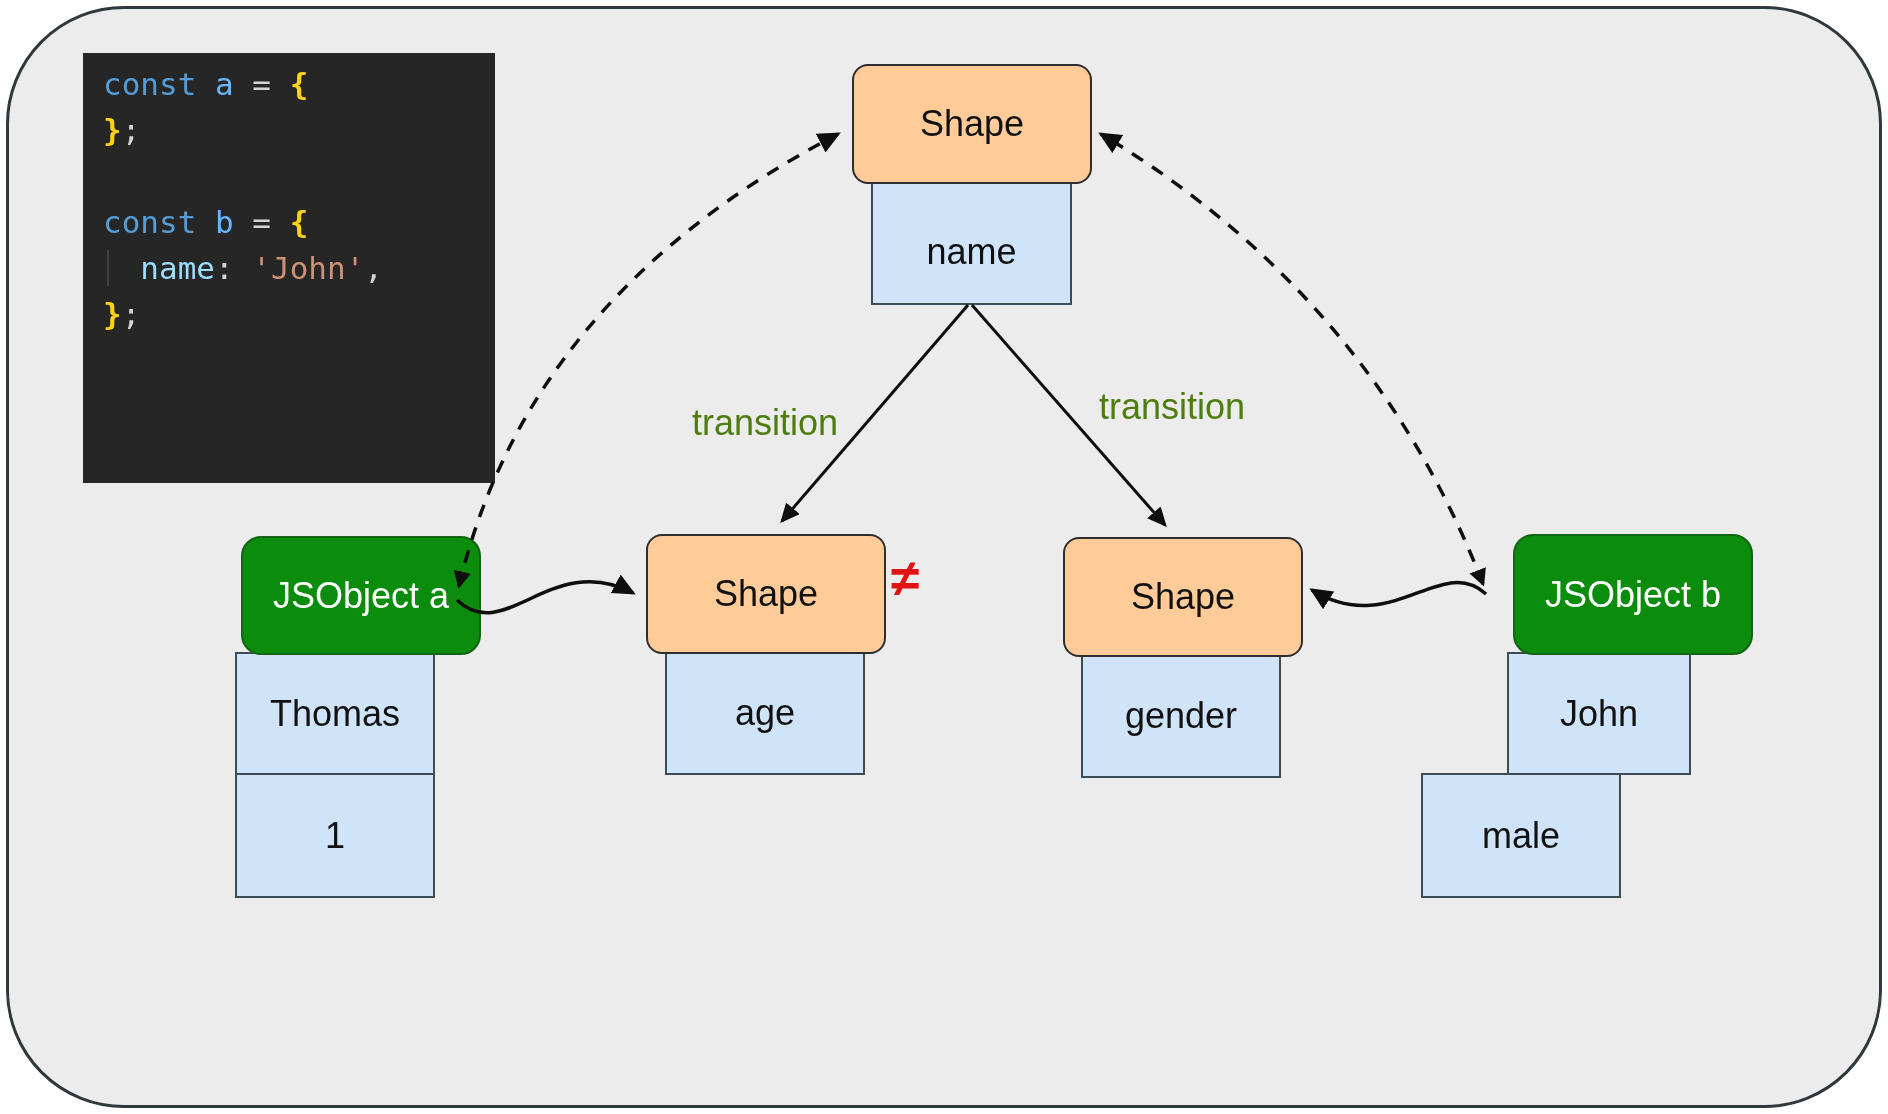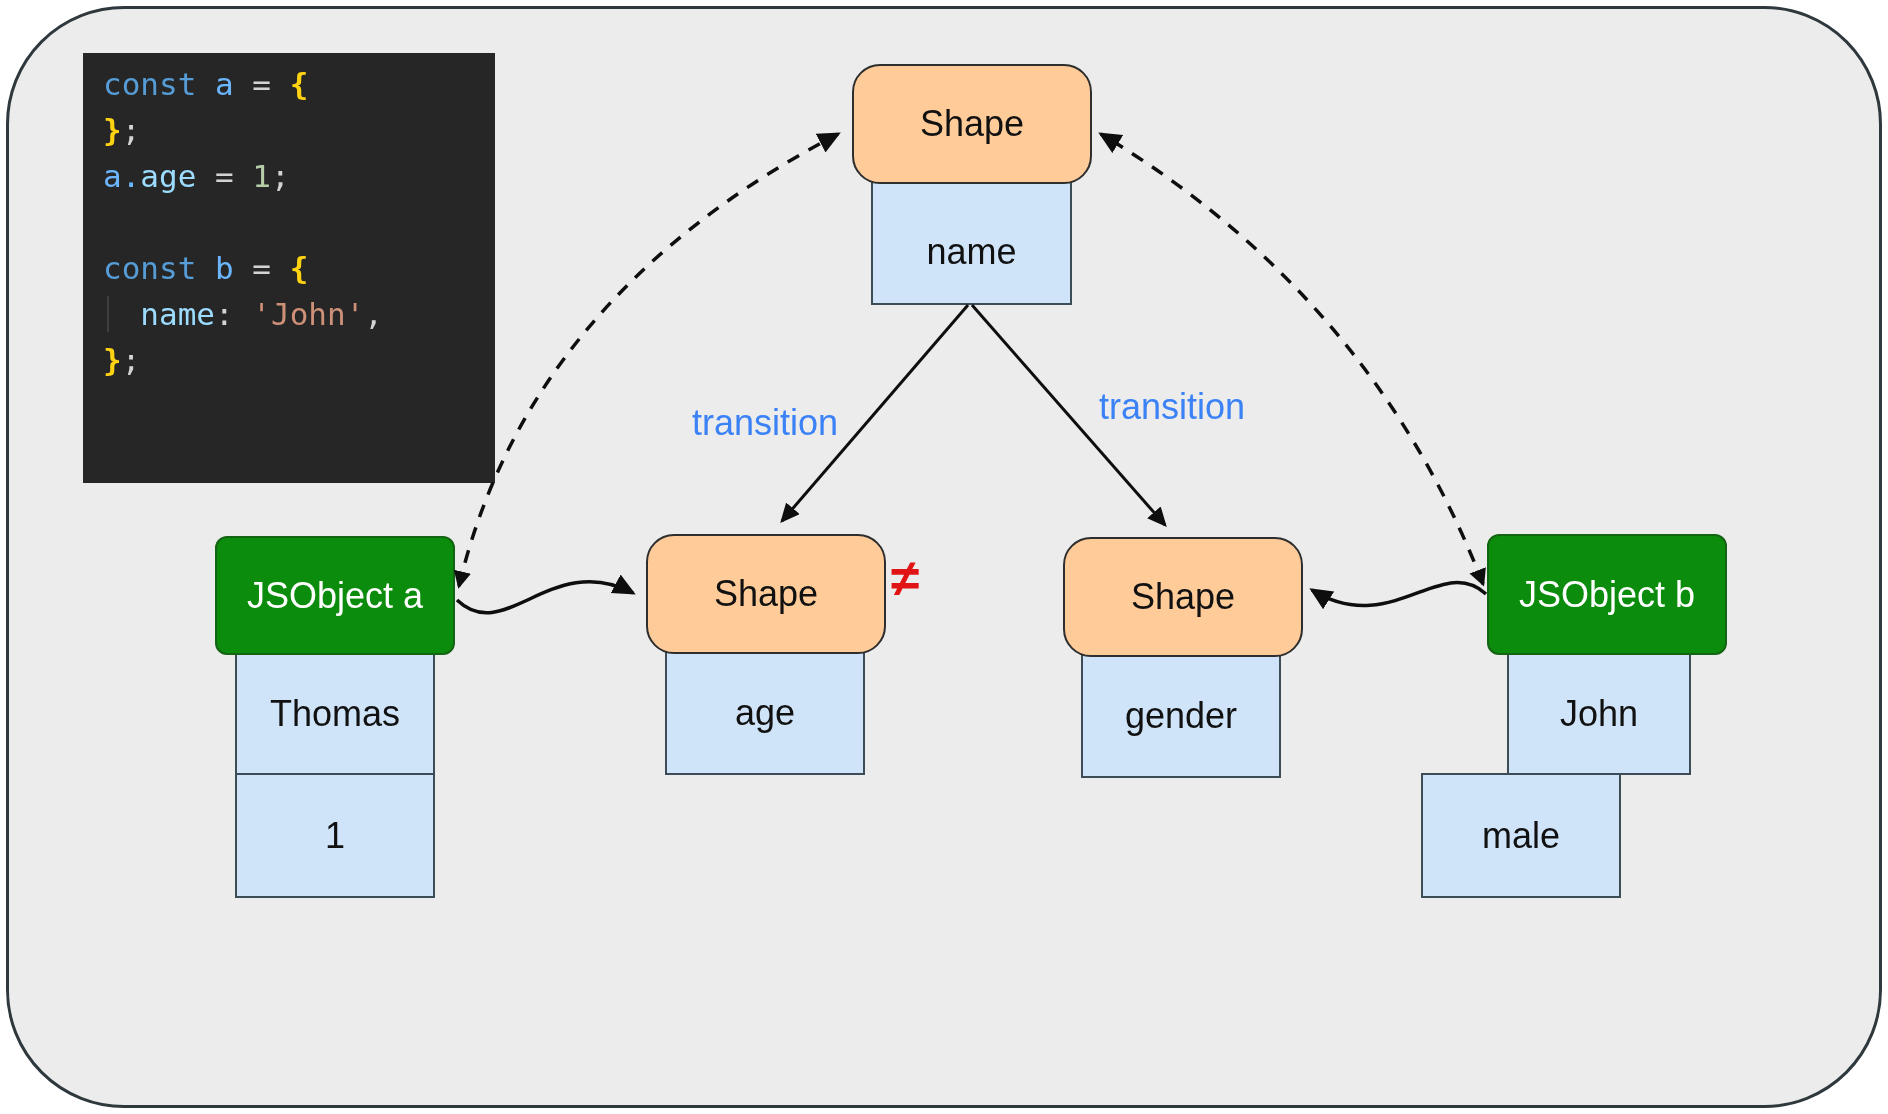--- a/index.html
+++ b/index.html
@@ -24,38 +24,37 @@
         font-family:"DejaVu Sans Mono",monospace;font-size:31px;line-height:46px;color:var(--code-punc);}
   .code-line{height:46px;white-space:pre;position:relative;}
   .code-line.indented::before{content:"";position:absolute;left:4px;top:5px;width:2px;height:36px;background:#3f3f3f;}
   .tok-kw{color:var(--code-kw);} .tok-var{color:var(--code-var);} .tok-prop{color:var(--code-prop);}
   .tok-str{color:var(--code-str);} .tok-num{color:var(--code-num);} .tok-punc{color:var(--code-punc);}
   .tok-brace{color:var(--code-brace);font-weight:bold;}
 
   
   .node{position:absolute;box-sizing:border-box;display:flex;align-items:center;justify-content:center;
         font-size:36px;color:#111;}
-  .shape-head{background:var(--shape-fill);border:2px solid var(--shape-border);border-radius:28px;z-index:4;}
+  .shape-head{background:var(--shape-fill);border:2px solid var(--shape-border);border-radius:16px;z-index:4;}
   .prop-box{background:var(--prop-fill);border:2px solid var(--prop-border);z-index:2;}
-  .obj-head{background:var(--object-fill);border:2px solid var(--object-border);border-radius:12px;
-            color:var(--object-text);z-index:4;}
-  .label{position:absolute;font-size:36px;color:#3b82f6;text-align:center;z-index:4;}
+  .obj-head{background:var(--object-fill);border:2px solid var(--object-border);border-radius:20px;
+            color:var(--object-text);z-index:4;margin-left:26px;}
+  .label{position:absolute;font-size:36px;color:#4d7c0f;text-align:center;z-index:4;}
   .neq{position:absolute;font-size:52px;font-weight:bold;color:var(--neq);text-align:center;z-index:4;}
 </style>
 </head>
 <body>
 
 <div class="stage">
   <div class="board"></div>
 
   <div class="code">
     <div>
         <div class="code-line"><span class="tok-kw">const</span><span class="tok-punc"> </span><span class="tok-var">a</span><span class="tok-punc"> = </span><span class="tok-brace">{</span></div>
         <div class="code-line"><span class="tok-brace">}</span><span class="tok-punc">;</span></div>
-        <div class="code-line"><span class="tok-var">a</span><span class="tok-var">.</span><span class="tok-prop">age</span><span class="tok-punc"> = </span><span class="tok-num">1</span><span class="tok-punc">;</span></div>
         <div class="code-line">&nbsp;</div>
         <div class="code-line"><span class="tok-kw">const</span><span class="tok-punc"> </span><span class="tok-var">b</span><span class="tok-punc"> = </span><span class="tok-brace">{</span></div>
         <div class="code-line indented"><span class="tok-punc">  </span><span class="tok-prop">name</span><span class="tok-punc">:</span><span class="tok-punc"> </span><span class="tok-str">'John'</span><span class="tok-punc">,</span></div>
         <div class="code-line"><span class="tok-brace">}</span><span class="tok-punc">;</span></div>
       </div>
   </div>
 
   <div class="node prop-box" style="left:871px;top:181px;width:201px;height:124px;padding-top:18px;">name</div>
   <div class="node prop-box" style="left:665px;top:651px;width:200px;height:124px;">age</div>
   <div class="node prop-box" style="left:1081px;top:654px;width:200px;height:124px;">gender</div>

